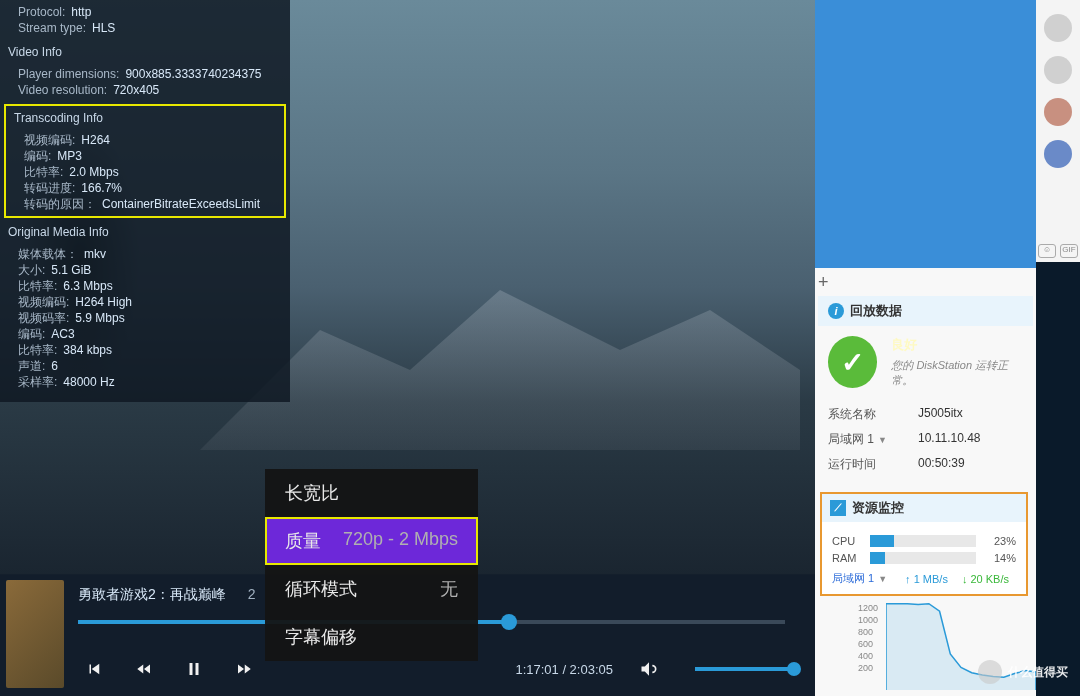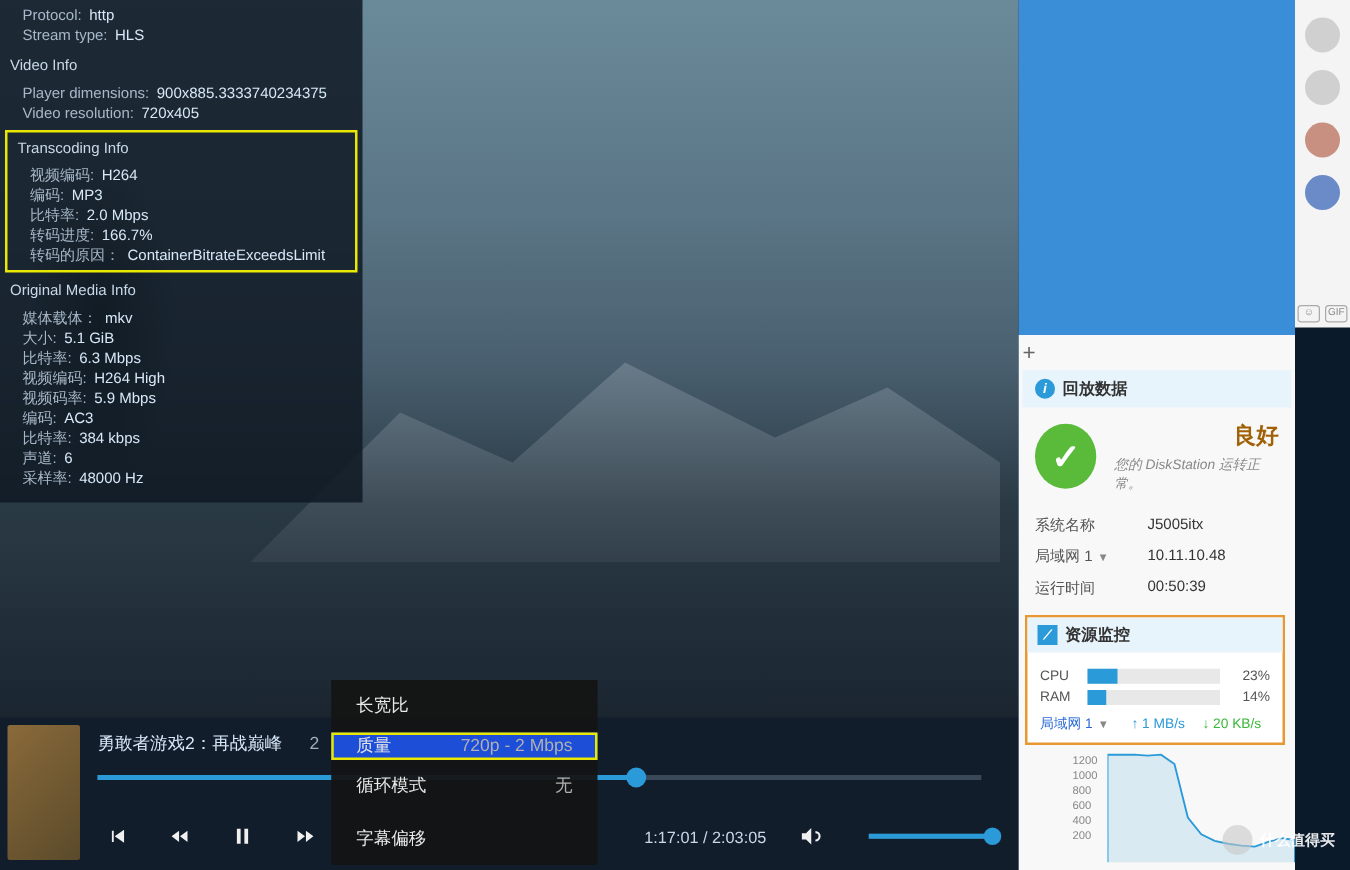--- a/index.html
+++ b/index.html
@@ -25,36 +25,36 @@
 .progress-fill { position: absolute; left: 0; top: 0; width: 61%; height: 100%; background: #2a9ad8; }
 .progress-knob { position: absolute; left: 61%; top: -6px; width: 16px; height: 16px; border-radius: 50%; background: #2a9ad8; margin-left: -8px; }
 .controls-row { position: absolute; left: 78px; bottom: 12px; right: 20px; height: 30px; display: flex; align-items: center; color: #d8e8f8; }
 .ctrl-btn { width: 32px; height: 32px; display: flex; align-items: center; justify-content: center; margin-right: 18px; cursor: pointer; color: #f0f0f0; }
 .time-display { margin-left: auto; font-size: 13px; color: #c8d8e8; }
 .vol-icon { margin-left: 20px; }
 .vol-slider { width: 100px; height: 4px; background: rgba(120,140,160,0.4); margin-left: 12px; position: relative; }
 .vol-fill { position: absolute; left: 0; top: 0; width: 100%; height: 100%; background: #2a9ad8; }
 .vol-knob { position: absolute; right: -6px; top: -5px; width: 14px; height: 14px; border-radius: 50%; background: #2a9ad8; }
 
-.settings-menu { position: absolute; left: 265px; bottom: 4px; width: 213px; background: rgba(20,20,20,0.95); color: #e8e8e8; font-size: 14px; }
+.settings-menu { position: absolute; left: 265px; bottom: 35px; width: 213px; background: rgba(20,20,20,0.95); color: #e8e8e8; font-size: 18px; }
 .menu-item { padding: 12px 20px; display: flex; justify-content: space-between; cursor: pointer; }
-.menu-item.selected { background: #1d4ed8; border: 2px solid #e8e800; padding: 0 18px; }
+.menu-item.selected { background: #6d28d9; border: 2px solid #e8e800; padding: 10px 18px; }
 .menu-value { color: #b0b0b0; }
 
 .side-panel { position: absolute; left: 815px; top: 0; width: 221px; height: 696px; background: #3a8ed8; }
 .side-white { position: absolute; left: 815px; top: 268px; width: 221px; height: 428px; background: #f8f8f8; }
 .add-tab { position: absolute; left: 818px; top: 272px; font-size: 18px; color: #666; cursor: pointer; }
 .status-section { position: absolute; left: 818px; top: 296px; width: 215px; }
 .status-header { background: #e8f4fc; padding: 6px 10px; font-size: 13px; font-weight: bold; color: #333; display: flex; align-items: center; }
 .info-circle { width: 16px; height: 16px; border-radius: 50%; background: #2a9ad8; color: #fff; display: inline-flex; align-items: center; justify-content: center; font-size: 11px; margin-right: 6px; font-style: italic; font-weight: bold; }
 .status-body { padding: 10px; display: flex; align-items: center; }
 .ok-circle { width: 52px; height: 52px; border-radius: 50%; background: #5abb3a; display: flex; align-items: center; justify-content: center; }
 .ok-check { color: #fff; font-size: 28px; font-weight: bold; }
 .status-text { margin-left: 14px; }
-.status-title { color: #a16207; font-size: 18px; font-weight: bold; margin-bottom: 4px; text-align: right; }
+.status-title { color: #fef9c3; font-size: 13px; font-weight: bold; margin-bottom: 4px; }
 .status-sub { color: #888; font-size: 11px; font-style: italic; }
 .info-table { padding: 4px 10px; font-size: 12px; }
 .info-trow { display: flex; padding: 4px 0; }
 .info-tlabel { color: #555; width: 90px; }
 .info-tvalue { color: #333; }
 .chev { font-size: 9px; color: #888; margin-left: 4px; }
 
 .monitor-section { position: absolute; left: 820px; top: 492px; width: 208px; border: 2px solid #e89830; background: #fff; }
 .monitor-header { background: #e8f4fc; padding: 5px 8px; font-size: 13px; font-weight: bold; color: #333; display: flex; align-items: center; }
 .monitor-icon { width: 16px; height: 16px; background: #2a9ad8; color: #fff; display: inline-flex; align-items: center; justify-content: center; font-size: 10px; margin-right: 6px; }

